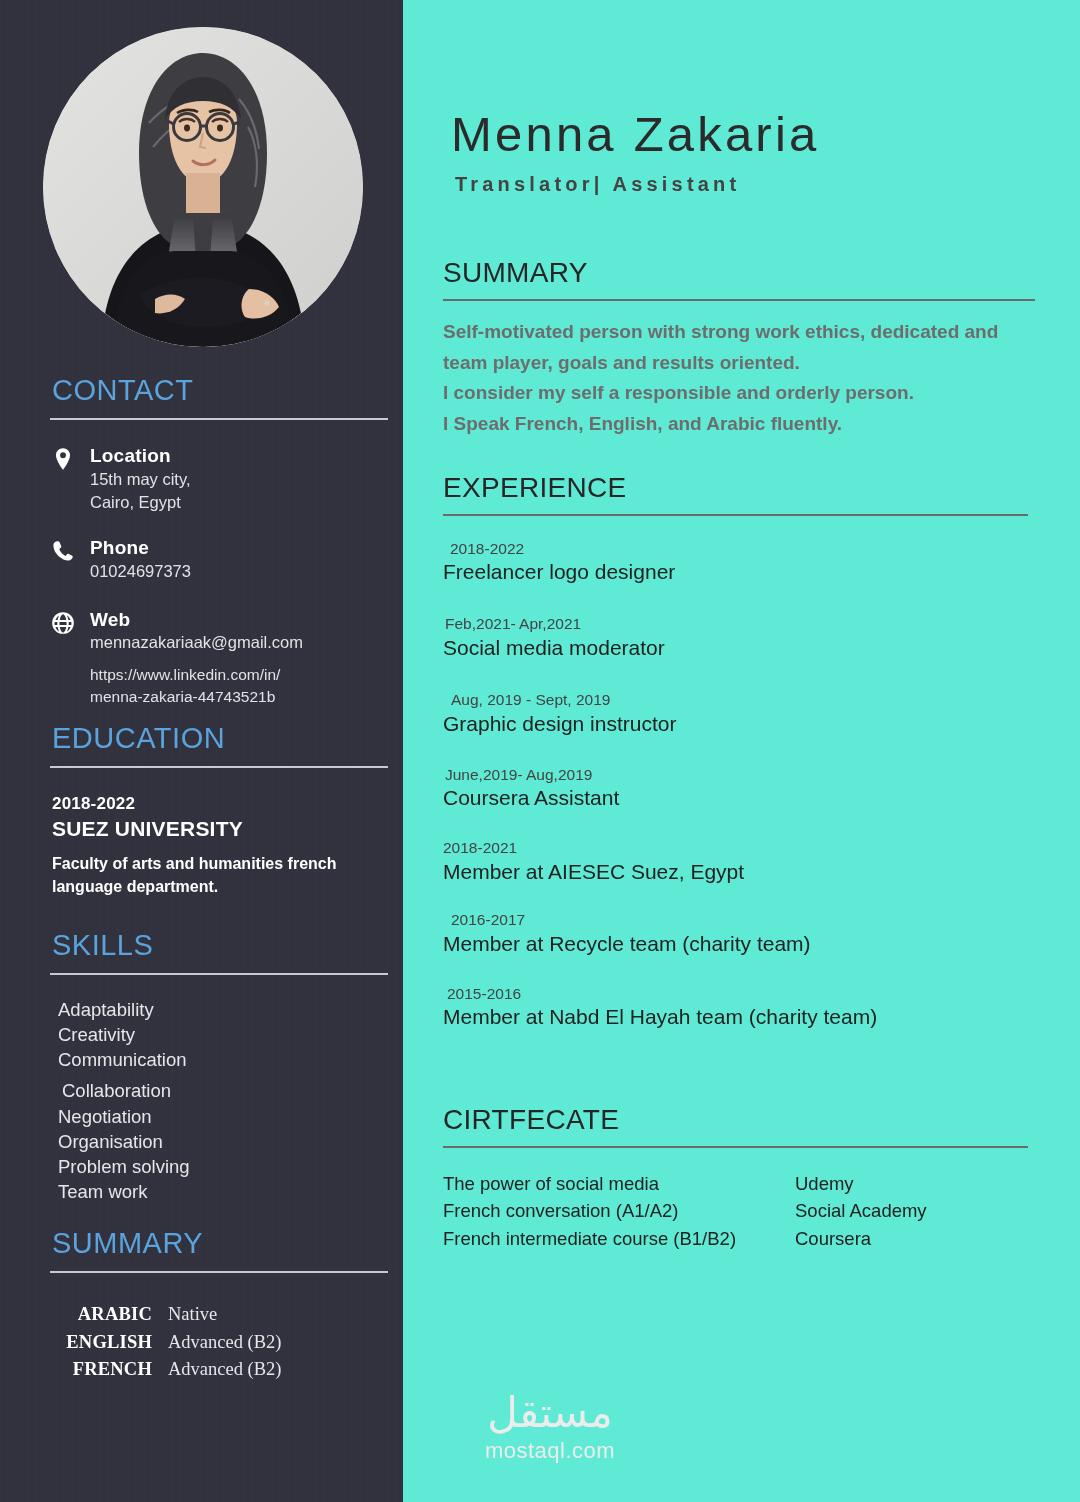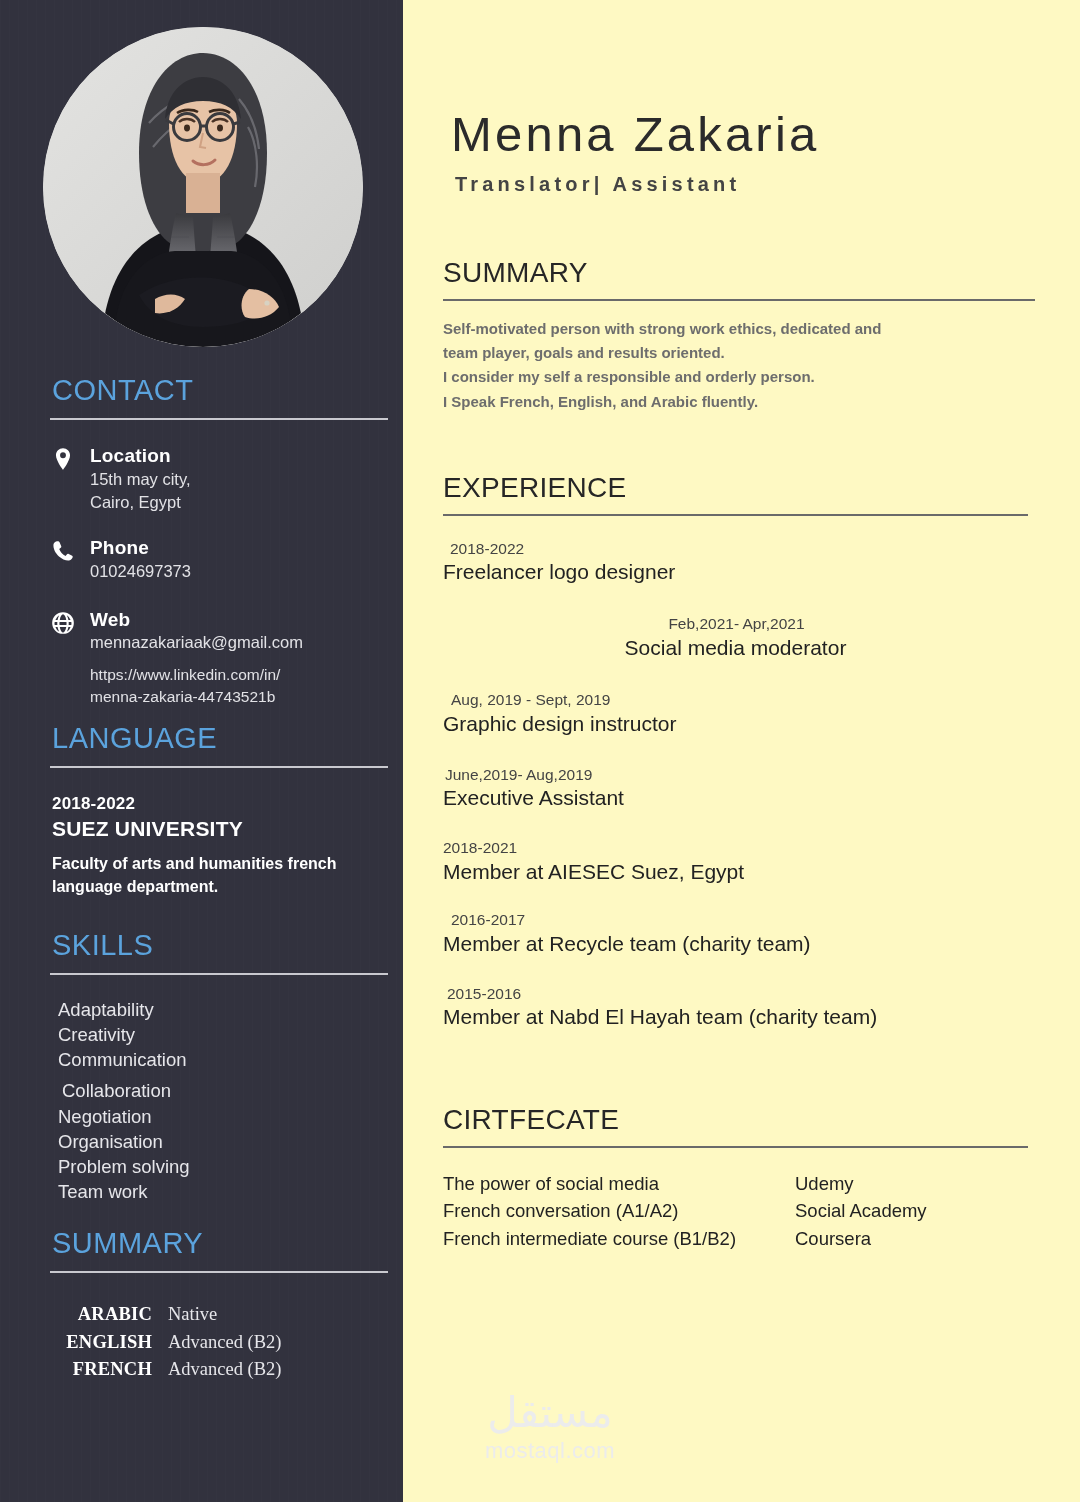--- a/index.html
+++ b/index.html
@@ -139,21 +139,21 @@
     padding-left: 10px;
     font-weight: 400;
   }
 
   
   #main {
     position: absolute;
     left: 403px; top: 0;
     width: 677px;
     height: 1502px;
-    background: #fef9c3;
+    background: #5eead4;
   }
   .name {
     position: absolute;
     left: 48px;
     top: 106px;
     font-size: 49px;
     color: #2b2b2b;
     letter-spacing: 3.2px;
     font-weight: 400;
     white-space: nowrap;
@@ -175,21 +175,21 @@
     letter-spacing: 0.3px;
     margin: 0;
     line-height: 1.1;
   }
   .sec-rule {
     height: 2px;
     background: #6a6a6a;
     margin-top: 10px;
   }
   .sum-line {
-    font-size: 15px;
+    font-size: 19px;
     color: #6d6d6d;
     font-weight: bold;
     line-height: 1.62;
   }
   .exp-date {
     font-size: 15.5px;
     color: #444444;
     line-height: 1.2;
     font-weight: 400;
   }
@@ -351,21 +351,21 @@
           </svg>
         </span>
         <div class="c-label">Web</div>
         <div class="c-val" style="">mennazakariaak@gmail.com</div>
         <div class="c-val small" style="margin-top:9px;">https://www.linkedin.com/in/</div>
         <div class="c-val small">menna-zakaria-44743521b</div>
       </div>
     </div>
 
     <div class="side-section" style="top:723px;">
-      <div class="side-head">LANGUAGE</div>
+      <div class="side-head">EDUCATION</div>
       <div class="side-rule"></div>
       <div class="edu-years" style="margin-top:26px;">2018-2022</div>
       <div class="edu-school">SUEZ UNIVERSITY</div>
       <div class="edu-dept">Faculty of arts and humanities french language department.</div>
     </div>
 
     <div class="side-section" style="top:930px;">
       <div class="side-head">SKILLS</div>
       <div class="side-rule"></div>
       <div style="margin-top:22px;">
@@ -417,31 +417,31 @@
     </div>
 
     <div style="position:absolute; left:40px; top:473px; width:585px;">
       <div class="sec-head">EXPERIENCE</div>
       <div class="sec-rule"></div>
 
       <div style="margin-top:24px;">
         <div class="exp-date" style="margin-left:7px;">2018-2022</div>
         <div class="exp-title">Freelancer logo designer</div>
       </div>
-      <div style="margin-top:29px;text-align:center;">
+      <div style="margin-top:29px;">
         <div class="exp-date" style="margin-left:2px;">Feb,2021- Apr,2021</div>
         <div class="exp-title">Social media moderator</div>
       </div>
       <div style="margin-top:30px;">
         <div class="exp-date" style="margin-left:8px;">Aug, 2019 - Sept, 2019</div>
         <div class="exp-title">Graphic design instructor</div>
       </div>
       <div style="margin-top:28px;">
         <div class="exp-date" style="margin-left:2px;">June,2019- Aug,2019</div>
-        <div class="exp-title">Executive Assistant</div>
+        <div class="exp-title">Coursera Assistant</div>
       </div>
       <div style="margin-top:27px;">
         <div class="exp-date" style="">2018-2021</div>
         <div class="exp-title">Member at AIESEC Suez, Egypt</div>
       </div>
       <div style="margin-top:26px;">
         <div class="exp-date" style="margin-left:8px;">2016-2017</div>
         <div class="exp-title">Member at Recycle team (charity team)</div>
       </div>
       <div style="margin-top:27px;">

